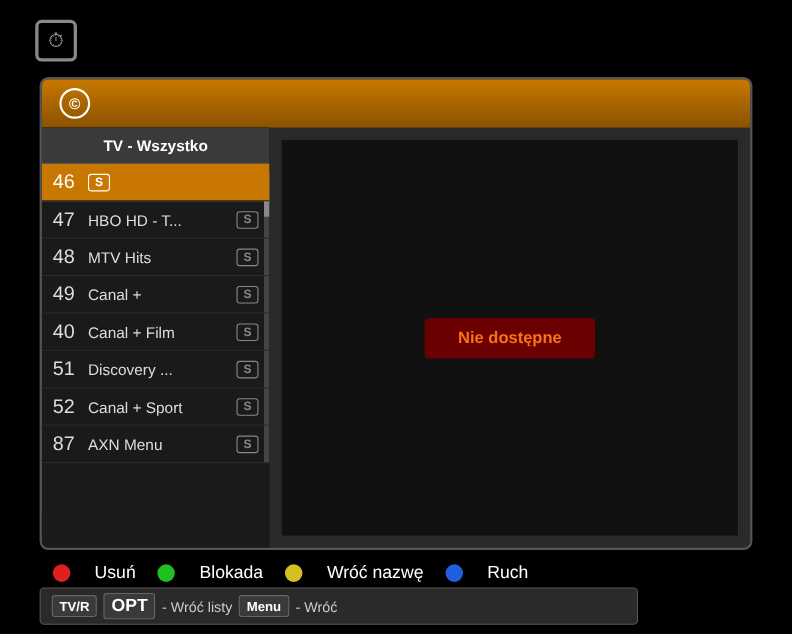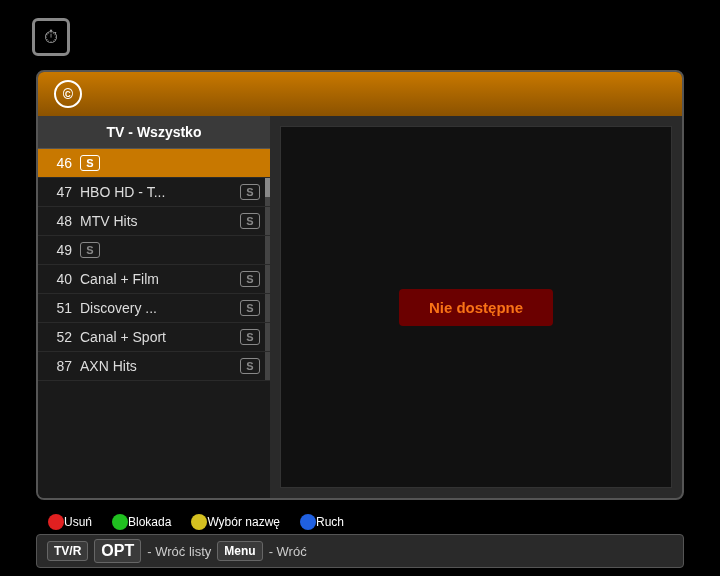--- a/index.html
+++ b/index.html
@@ -75,21 +75,21 @@
       font-size: 18px;
       font-weight: bold;
     }
 
     .content-area {
       display: flex;
       height: calc(100% - 44px);
     }
 
     .channel-list {
-      width: 232px;
+      width: 207px;
       background: #1a1a1a;
       overflow: hidden;
       flex-shrink: 0;
     }
 
     .list-header {
       background: #3a3a3a;
       color: #fff;
       text-align: center;
       padding: 8px 0;
@@ -109,23 +109,23 @@
       position: relative;
     }
 
     .channel-item.selected {
       background: #c87800;
       color: #fff;
     }
 
     .channel-num {
       width: 24px;
-      text-align: right;
+      text-align: left;
       flex-shrink: 0;
-      font-size: 14px;
+      font-size: 18px;
     }
 
     .channel-name {
       flex: 1;
       font-size: 14px;
       white-space: nowrap;
       overflow: hidden;
       text-overflow: ellipsis;
     }
 
@@ -192,43 +192,43 @@
       width: 648px;
       display: flex;
       align-items: center;
       gap: 20px;
       padding: 6px 12px;
     }
 
     .btn-group {
       display: flex;
       align-items: center;
-      gap: 0;
-      color: #fff;
-      font-size: 12px;
+      gap: 22px;
+      color: #fff;
+      font-size: 16px;
     }
 
     .dot {
       width: 16px;
       height: 16px;
       border-radius: 50%;
       display: inline-block;
       flex-shrink: 0;
     }
 
     .dot-red { background: #e02020; }
     .dot-green { background: #20c020; }
     .dot-yellow { background: #d4c020; }
     .dot-blue { background: #2060e0; }
 
     .status-bar {
       position: absolute;
       bottom: 8px;
       left: 36px;
-      width: 648px;
+      width: 544px;
       background: #2a2a2a;
       border: 1px solid #555;
       border-radius: 4px;
       display: flex;
       align-items: center;
       padding: 4px 10px;
       gap: 6px;
       color: #ccc;
       font-size: 13px;
     }
@@ -278,40 +278,41 @@
               <span class="channel-name">HBO HD - T...</span>
               <div class="channel-badge">S</div>
             </div>
             <div class="channel-item">
               <span class="channel-num">48</span>
               <span class="channel-name">MTV Hits</span>
               <div class="channel-badge">S</div>
             </div>
             <div class="channel-item">
               <span class="channel-num">49</span>
+              <span class="channel-name">Canal +</span>
               <div class="channel-badge">S</div>
             </div>
             <div class="channel-item">
               <span class="channel-num">40</span>
               <span class="channel-name">Canal + Film</span>
               <div class="channel-badge">S</div>
             </div>
             <div class="channel-item">
               <span class="channel-num">51</span>
               <span class="channel-name">Discovery ...</span>
               <div class="channel-badge">S</div>
             </div>
             <div class="channel-item">
               <span class="channel-num">52</span>
               <span class="channel-name">Canal + Sport</span>
               <div class="channel-badge">S</div>
             </div>
             <div class="channel-item">
               <span class="channel-num">87</span>
-              <span class="channel-name">AXN Hits</span>
+              <span class="channel-name">AXN Menu</span>
               <div class="channel-badge">S</div>
             </div>
           </div>
       </div>
 
       <div class="preview-area">
         <div class="not-available">Nie dostępne</div>
       </div>
 
     </div>
@@ -321,21 +322,21 @@
       <div class="btn-group">
         <span class="dot dot-red"></span>
         <span>Usuń</span>
       </div>
       <div class="btn-group">
         <span class="dot dot-green"></span>
         <span>Blokada</span>
       </div>
       <div class="btn-group">
         <span class="dot dot-yellow"></span>
-        <span>Wybór nazwę</span>
+        <span>Wróć nazwę</span>
       </div>
       <div class="btn-group">
         <span class="dot dot-blue"></span>
         <span>Ruch</span>
       </div>
     </div>
 
   <div class="status-bar">
     <span class="key-btn">TV/R</span>
     <span style="background:#3a3a3a;border:1px solid #666;border-radius:3px;color:#fff;padding:2px 6px;font-size:16px;font-weight:bold;">OPT</span>

